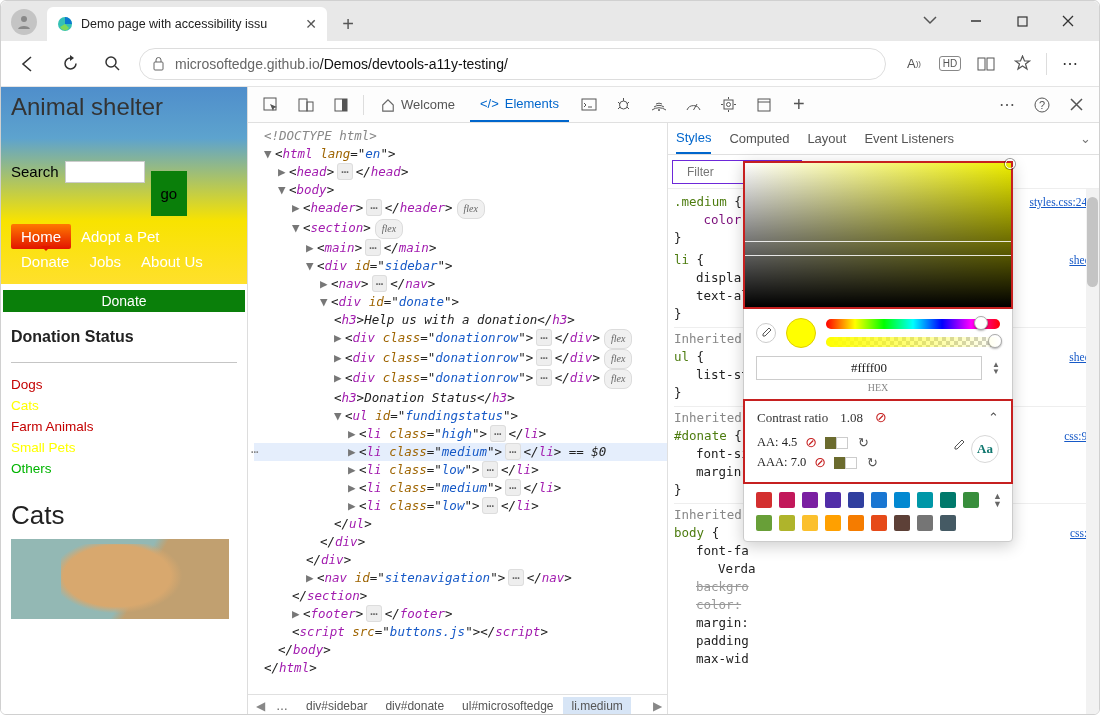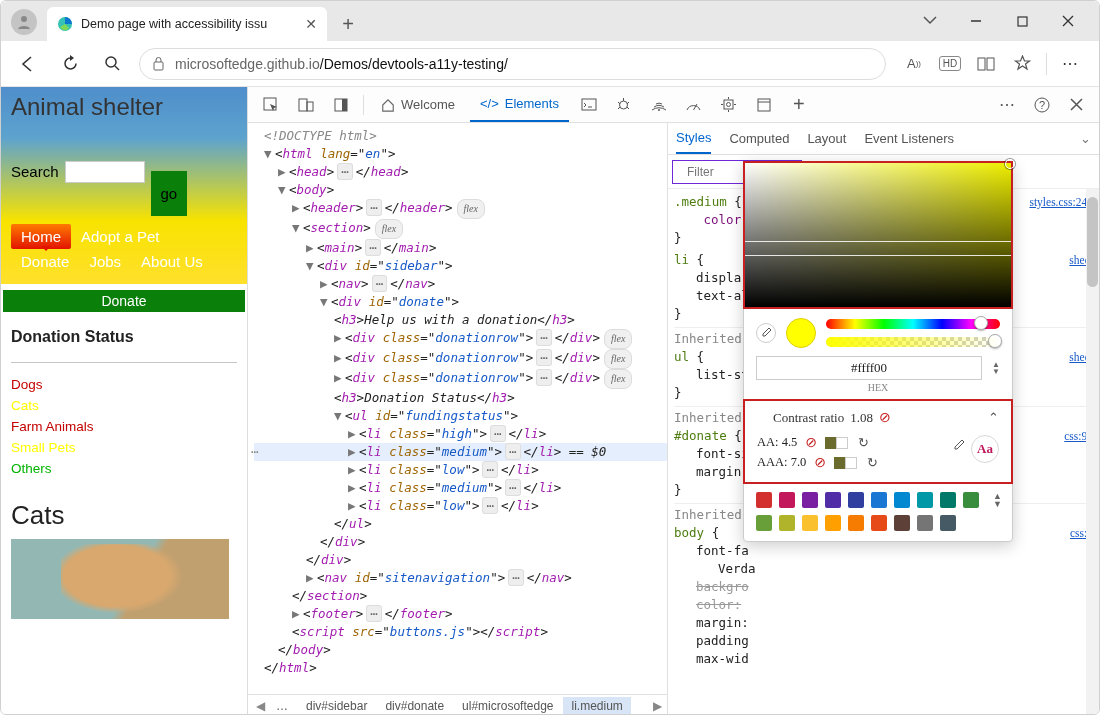--- a/index.html
+++ b/index.html
@@ -102,30 +102,30 @@
   .sliders { flex:1; display:flex; flex-direction:column; gap:8px;}
   .huebar { height:10px; border-radius:5px; background:linear-gradient(to right,#f00,#ff0,#0f0,#0ff,#00f,#f0f,#f00); position:relative;}
   .alphabar { height:10px; border-radius:5px; background:repeating-conic-gradient(#ccc 0 25%,#fff 0 50%) 0 0/8px 8px; position:relative;}
   .alphabar::after{content:""; position:absolute; inset:0; background:linear-gradient(to right,#ffff00,rgba(255,255,0,0)); border-radius:5px;}
   .sthumb{ position:absolute; top:-3px; width:14px; height:14px; background:#fff; border:1px solid #aaa; border-radius:50%; box-shadow:0 1px 2px rgba(0,0,0,.3);}
   .hexrow { display:flex; align-items:center; gap:10px; padding:4px 12px 2px;}
   .hexval { flex:1; height:24px; border:1px solid #ccc; text-align:center; font-size:13px; display:flex; align-items:center; justify-content:center;}
   .updown { display:flex; flex-direction:column; font-size:8px; color:#666; line-height:7px;}
   .hexlbl { text-align:center; font-size:10px; color:#888; margin-bottom:6px;}
   .contrast { border:2px solid #c62020; margin:0 -1px; padding:8px 12px; position:relative;}
-  .crtop{ display:flex; align-items:center; gap:6px; font-size:13px; color:#333; margin-bottom:8px;margin-left:16px;}
+  .crtop{ display:flex; align-items:center; gap:12px; font-size:13px; color:#333; margin-bottom:8px;}
   .no-ico { color:#c62020; font-size:14px;}
   .crtop .chev { margin-left:auto; color:#555;}
   .crline { display:flex; align-items:center; gap:8px; font-size:12.5px; margin:3px 0;}
   .swpair { display:inline-flex;}
   .swpair i{ width:12px; height:12px; display:inline-block;}
   .sw-a{ background:#6b6b2e;}
   .sw-b{ background:#ffffff; border:1px solid #ccc; margin-left:-1px;}
   .reload{ font-size:13px; color:#555; margin-left:2px;}
-  .aa-circ{ position:absolute; right:12px; top:34px; width:28px; height:28px; border-radius:50%; background:#fff; border:1px solid #d8d8d8; display:flex; align-items:center; justify-content:center; color:#be185d; font-size:13px; font-weight:600;}
+  .aa-circ{ position:absolute; right:12px; top:34px; width:28px; height:28px; border-radius:50%; background:#fff; border:1px solid #d8d8d8; display:flex; align-items:center; justify-content:center; color:#0f766e; font-size:13px; font-weight:600;}
   .dropper2{ position:absolute; right:46px; top:38px; color:#555; font-size:14px;}
   .palette { display:flex; flex-wrap:wrap; gap:7px; padding:8px 12px 10px; position:relative;}
   .palette i{ width:16px; height:16px; display:inline-block; border-radius:2px;}
   .palette .ud{ position:absolute; right:10px; top:8px; display:flex; flex-direction:column; font-size:9px; color:#666; line-height:8px;}
   svg { display:block; }
 </style>
 </head>
 <body>
 
 <div class="titlebar">

